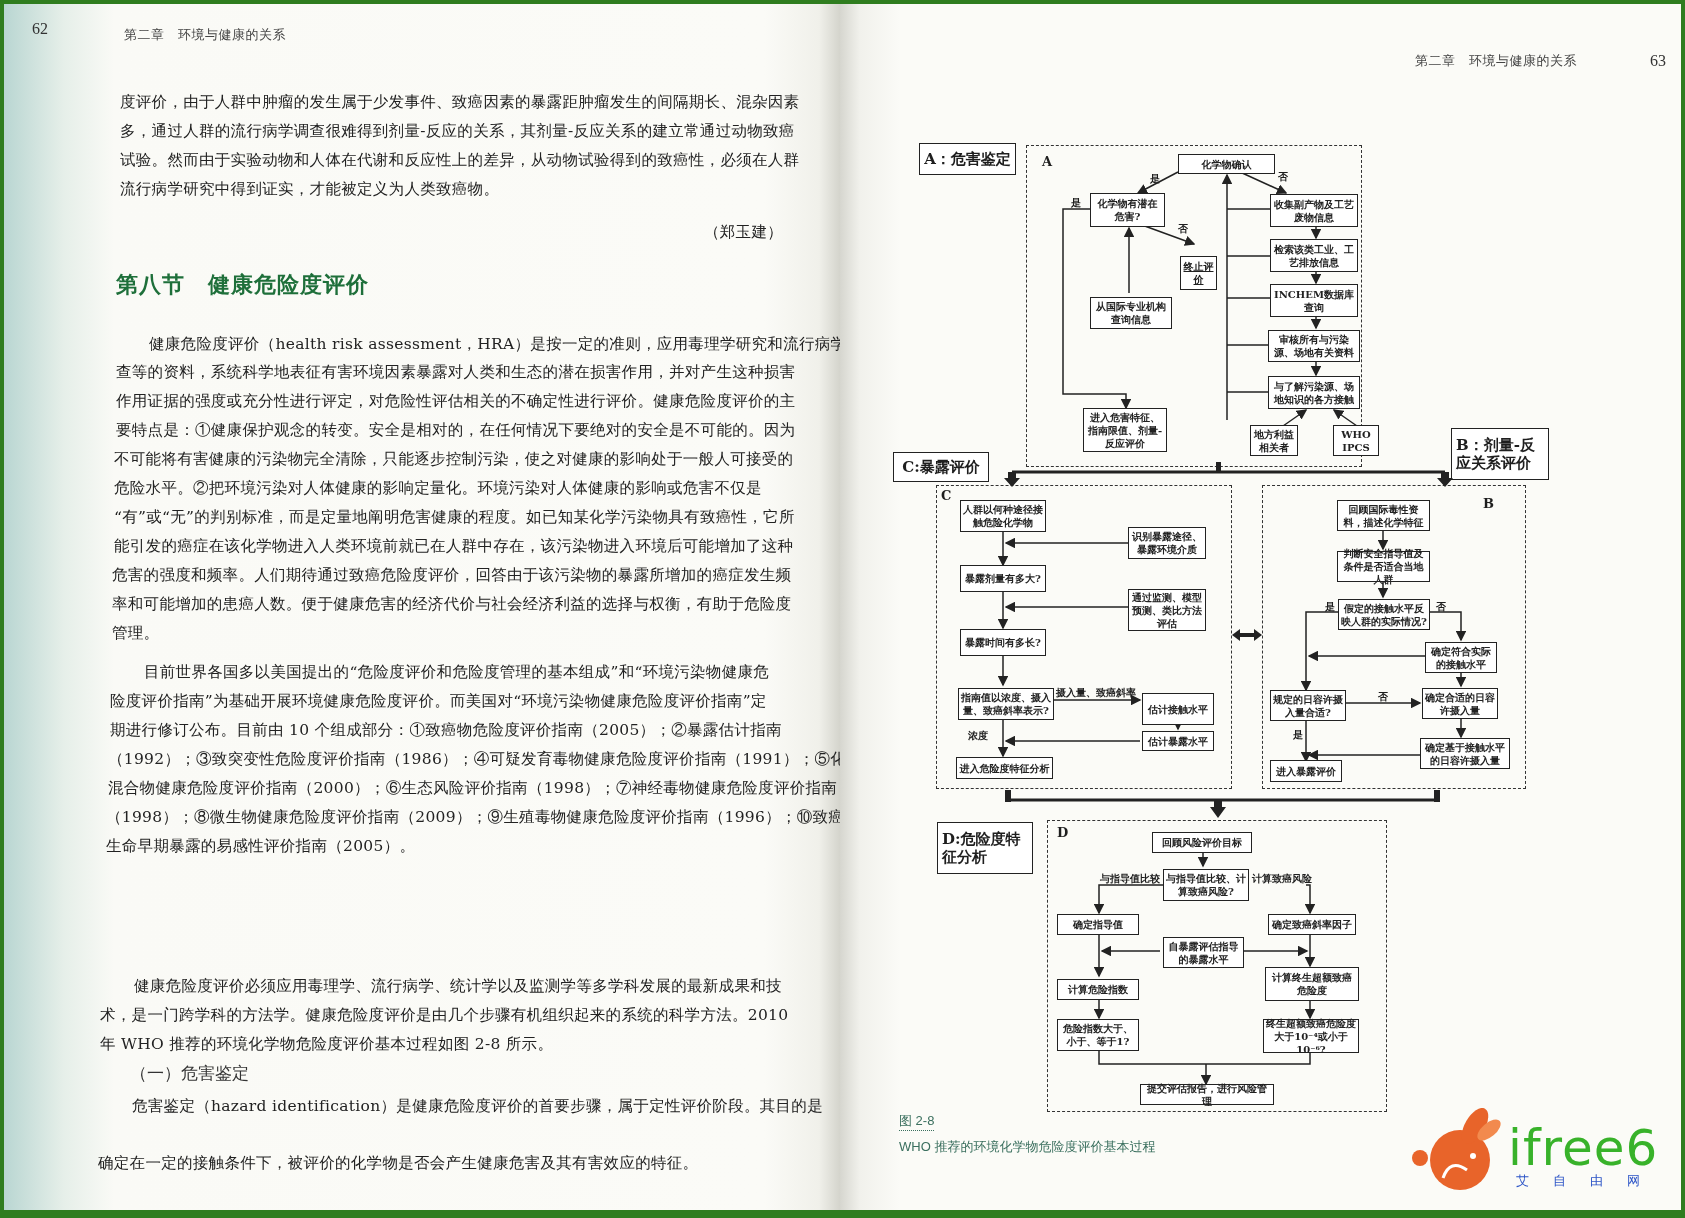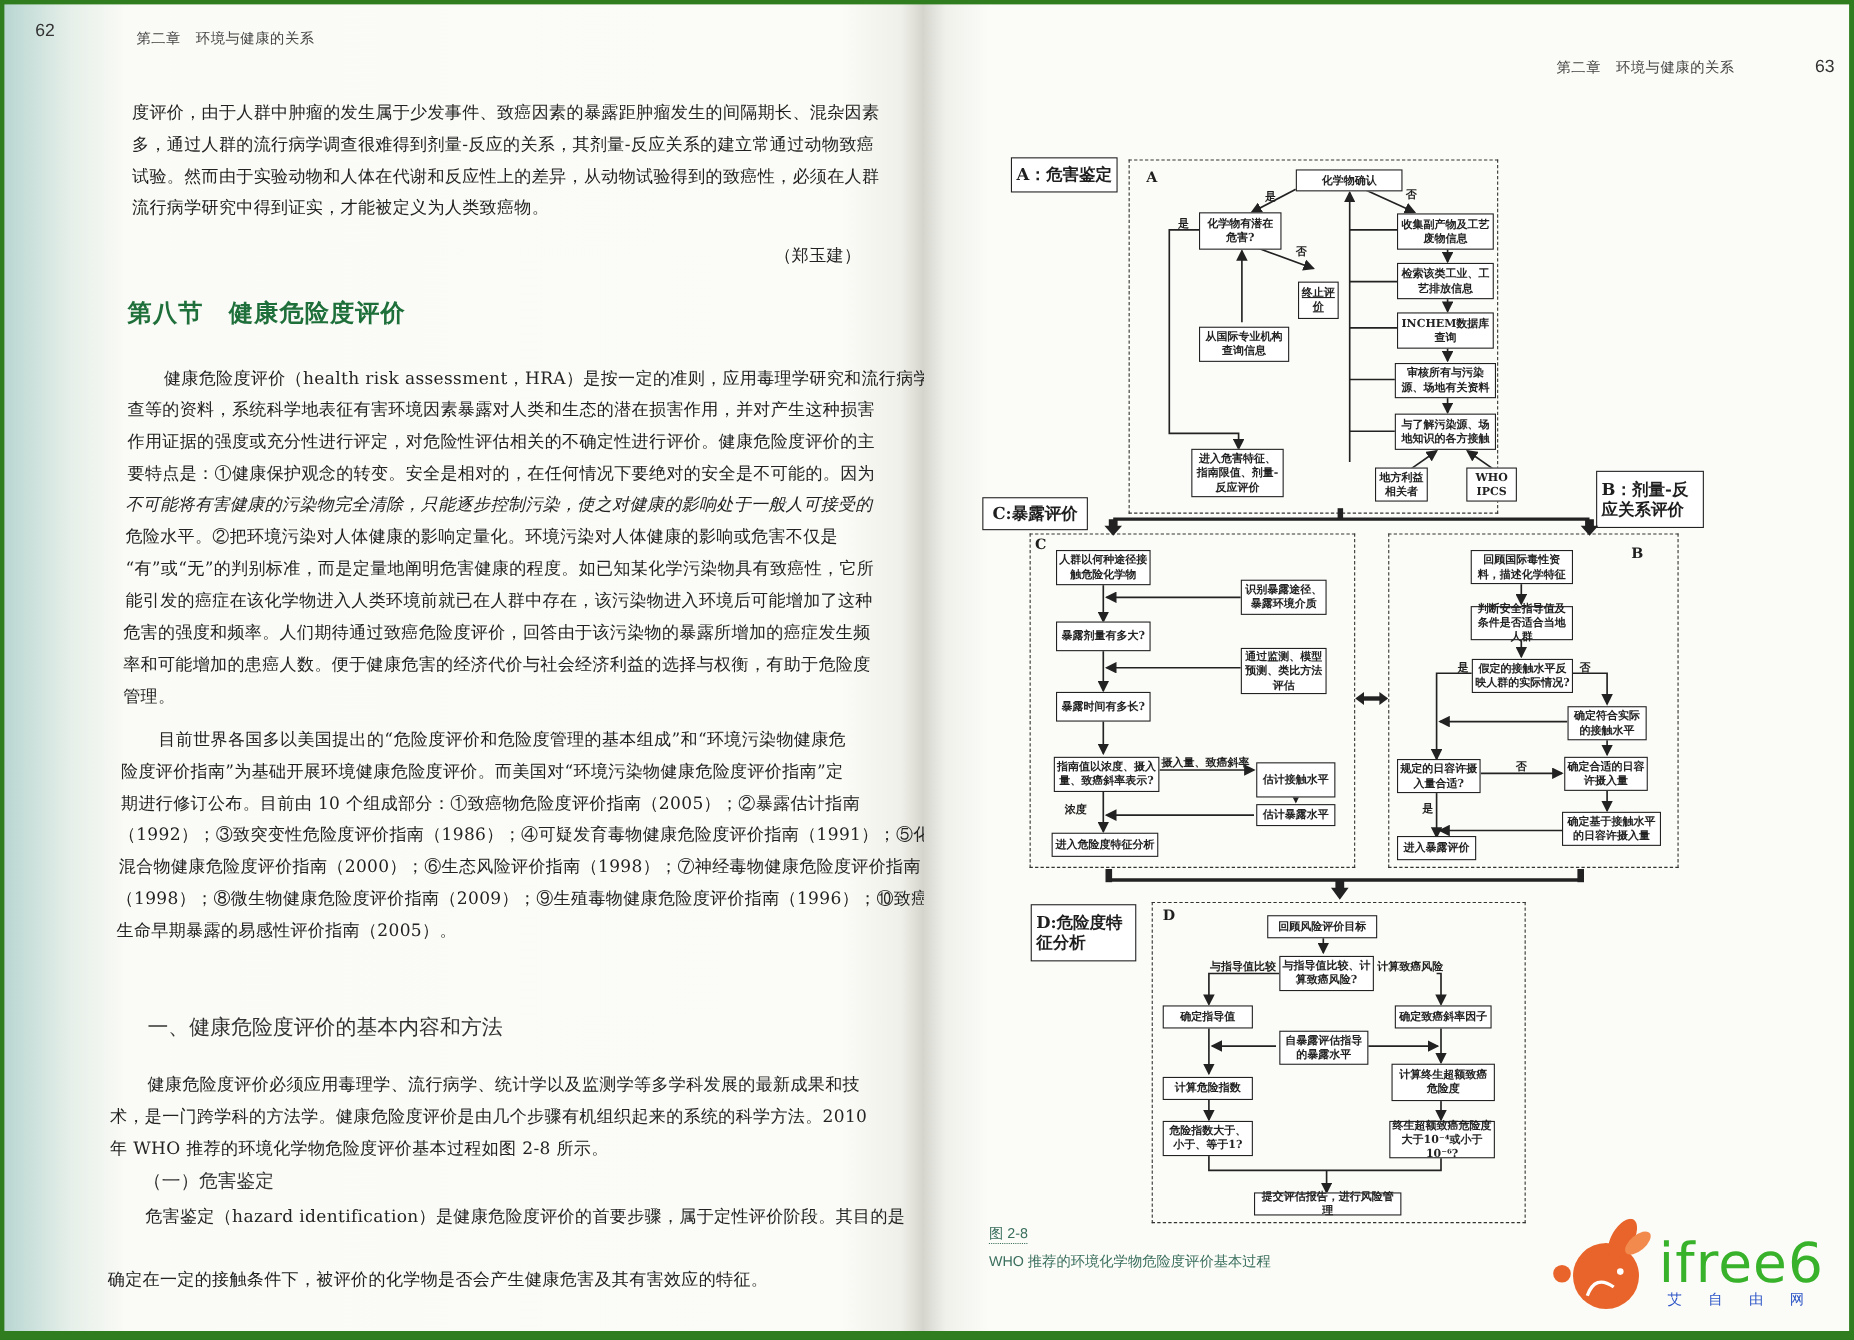--- a/index.html
+++ b/index.html
@@ -1,21 +1,21 @@
 <!DOCTYPE html>
 <html><head>
 <meta charset="utf-8">
 <style>
   html,body{margin:0;padding:0;}
   body{width:1685px;height:1218px;position:relative;overflow:hidden;background:#2f7d1f;font-family:"DejaVu Serif","Liberation Serif",serif;color:#1e1e1e;}
   .page{position:absolute;top:4px;bottom:8px;background:#fbfbf7;}
   #left-page{left:4px;width:836px;background:linear-gradient(90deg,#b9d6d2 0px,#e6efe9 60px,#fafaf6 110px,#fbfbf7 760px,#f0f0ea 815px,#d4d4cc 836px);}
   #right-page{left:840px;right:4px;background:linear-gradient(90deg,#d6d6cf 0px,#f1f1ec 20px,#fbfbf7 60px,#fbfbf7 1510px,#e4eeec 1580px,#b8d4d0 1685px);}
   .abs{position:absolute;}
-  .pgnum{font-family:Liberation Sans, sans-serif;font-size:16px;color:#333;}
+  .pgnum{font-family:Liberation Serif, serif;font-size:16px;color:#333;}
   .runhead{font-family:"Liberation Sans",sans-serif;font-size:13px;color:#444;letter-spacing:0.5px;}
   .body-line{position:absolute;font-size:15.5px;white-space:nowrap;letter-spacing:0.3px;color:#222;}
   .sec-title{font-family:"Liberation Sans",sans-serif;color:#1e6f3a;font-size:22px;font-weight:bold;letter-spacing:1px;}
   .sub-title{font-family:"Liberation Sans",sans-serif;color:#333;font-size:19px;}
   .sub-sub{font-family:Liberation Mono, monospace;color:#333;font-size:17px;}
   .box{position:absolute;border:1.6px solid #222;background:#fff;font-size:10px;line-height:13px;text-align:center;display:flex;align-items:center;justify-content:center;box-sizing:border-box;padding:1px 2px;font-weight:bold;color:#222;}
   .lbox{position:absolute;border:1.8px solid #222;background:#fff;font-size:15px;font-weight:bold;line-height:18px;display:flex;align-items:center;justify-content:center;box-sizing:border-box;padding:2px 4px;text-align:left;}
   .dash{position:absolute;border:1.6px dashed #333;box-sizing:border-box;}
   .tag{position:absolute;font-size:13px;font-weight:bold;}
   .lbl{position:absolute;font-size:10px;font-weight:bold;white-space:nowrap;}
@@ -40,40 +40,39 @@
   </div>
   <div class="body-line" style="left:700px;top:218px;">（郑玉建）</div>
 
   <div class="abs sec-title" style="left:112px;top:266px;">第八节　健康危险度评价</div>
 
   <div>
     <div class="body-line" style="left:145px;top:330px;">健康危险度评价（health risk assessment，HRA）是按一定的准则，应用毒理学研究和流行病学调</div>
     <div class="body-line" style="left:112px;top:358px;">查等的资料，系统科学地表征有害环境因素暴露对人类和生态的潜在损害作用，并对产生这种损害</div>
     <div class="body-line" style="left:112px;top:387px;">作用证据的强度或充分性进行评定，对危险性评估相关的不确定性进行评价。健康危险度评价的主</div>
     <div class="body-line" style="left:112px;top:416px;">要特点是：①健康保护观念的转变。安全是相对的，在任何情况下要绝对的安全是不可能的。因为</div>
-    <div class="body-line" style="left:110px;top:445px;font-style:italic;">不可能将有害健康的污染物完全清除，只能逐步控制污染，使之对健康的影响处于一般人可接受的</div>
+    <div class="body-line" style="left:110px;top:445px;">不可能将有害健康的污染物完全清除，只能逐步控制污染，使之对健康的影响处于一般人可接受的</div>
     <div class="body-line" style="left:110px;top:474px;">危险水平。②把环境污染对人体健康的影响定量化。环境污染对人体健康的影响或危害不仅是</div>
     <div class="body-line" style="left:110px;top:503px;">“有”或“无”的判别标准，而是定量地阐明危害健康的程度。如已知某化学污染物具有致癌性，它所</div>
     <div class="body-line" style="left:110px;top:532px;">能引发的癌症在该化学物进入人类环境前就已在人群中存在，该污染物进入环境后可能增加了这种</div>
     <div class="body-line" style="left:108px;top:561px;">危害的强度和频率。人们期待通过致癌危险度评价，回答由于该污染物的暴露所增加的癌症发生频</div>
     <div class="body-line" style="left:108px;top:590px;">率和可能增加的患癌人数。便于健康危害的经济代价与社会经济利益的选择与权衡，有助于危险度</div>
     <div class="body-line" style="left:108px;top:619px;">管理。</div>
   </div>
 
   <div>
     <div class="body-line" style="left:140px;top:658px;">目前世界各国多以美国提出的“危险度评价和危险度管理的基本组成”和“环境污染物健康危</div>
     <div class="body-line" style="left:106px;top:687px;">险度评价指南”为基础开展环境健康危险度评价。而美国对“环境污染物健康危险度评价指南”定</div>
     <div class="body-line" style="left:106px;top:716px;">期进行修订公布。目前由 10 个组成部分：①致癌物危险度评价指南（2005）；②暴露估计指南</div>
     <div class="body-line" style="left:104px;top:745px;">（1992）；③致突变性危险度评价指南（1986）；④可疑发育毒物健康危险度评价指南（1991）；⑤化学</div>
     <div class="body-line" style="left:104px;top:774px;">混合物健康危险度评价指南（2000）；⑥生态风险评价指南（1998）；⑦神经毒物健康危险度评价指南</div>
     <div class="body-line" style="left:102px;top:803px;">（1998）；⑧微生物健康危险度评价指南（2009）；⑨生殖毒物健康危险度评价指南（1996）；⑩致癌物</div>
     <div class="body-line" style="left:102px;top:832px;">生命早期暴露的易感性评价指南（2005）。</div>
   </div>
 
-  <div class="abs sub-title" style="left:130px;top:917px;">一、健康危险度评价的基本内容和方法</div>
 
   <div>
     <div class="body-line" style="left:130px;top:972px;">健康危险度评价必须应用毒理学、流行病学、统计学以及监测学等多学科发展的最新成果和技</div>
     <div class="body-line" style="left:96px;top:1001px;">术，是一门跨学科的方法学。健康危险度评价是由几个步骤有机组织起来的系统的科学方法。2010</div>
     <div class="body-line" style="left:96px;top:1030px;">年 WHO 推荐的环境化学物危险度评价基本过程如图 2-8 所示。</div>
   </div>
 
   <div class="abs sub-sub" style="left:126px;top:1058px;">（一）危害鉴定</div>
 
   <div>

